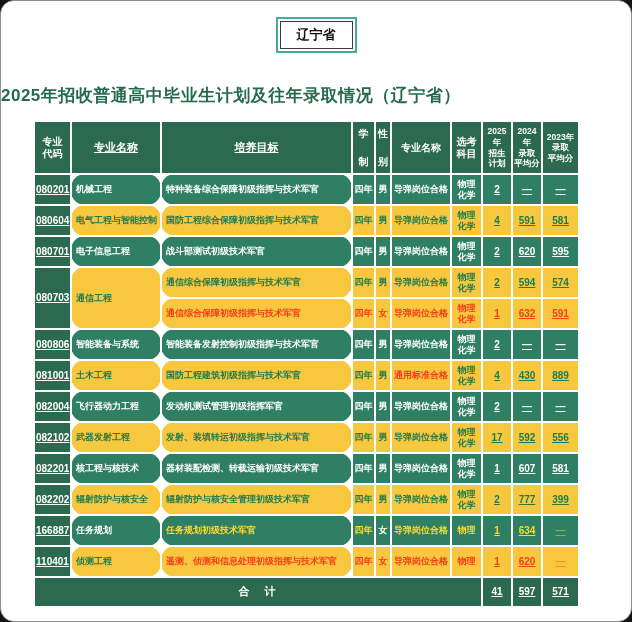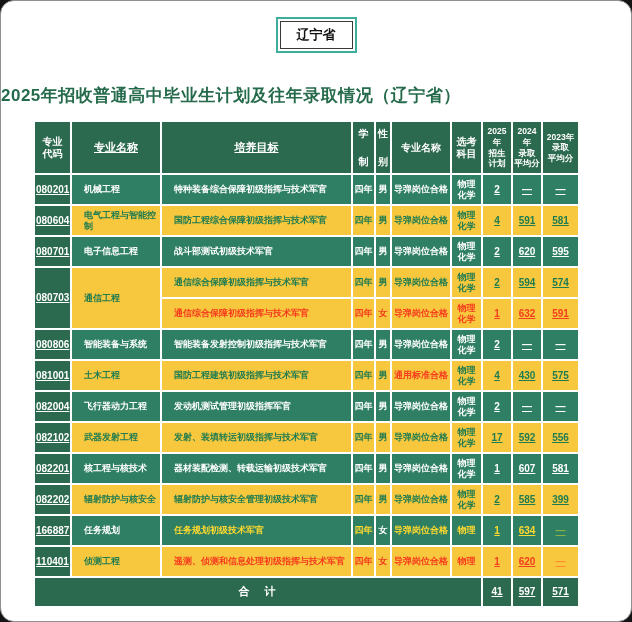--- a/index.html
+++ b/index.html
@@ -15,21 +15,21 @@
   .title{text-align:left;color:var(--title);font-weight:bold;font-size:17px;margin-top:31px;letter-spacing:0.5px;}
   table{border-collapse:collapse;table-layout:fixed;width:545px;margin:13px 0 0 32px;}
   th,td{border:2px solid #ffffff;box-sizing:border-box;overflow:hidden;padding:1px;}
   thead tr{height:53px;}
   tbody tr{height:31px;}
   tr.total-row{height:30px;margin-top:16px;}
   th{background:var(--dark);color:#fff;font-weight:bold;text-align:center;line-height:1.2;}
   .th-small{font-size:10px;} .th-big{font-size:11px;text-decoration:underline;} .th-mid{font-size:10px;} .th-year{font-size:8.5px;line-height:1.25;}
   .vstack{display:flex;flex-direction:column;justify-content:space-between;align-items:center;height:40px;font-size:10px;}
   td{font-size:9px;font-weight:bold;text-align:center;line-height:1.2;}
-  td.left{text-align:left;padding-left:12px;}
+  td.left{text-align:left;padding-left:4px;border-radius:14px;}
   td.num{font-size:10px;text-decoration:underline;}
   .bg-dark{background:var(--dark);} .bg-g{background:var(--rowg);} .bg-y{background:var(--rowy);}
   .c-w{color:#ffffff;} .c-g{color:var(--tg);} .c-r{color:var(--tr);}
   .c-y{color:var(--ty);} .c-og{color:var(--olive);} .c-o{color:var(--orange);}
   .total-label{font-size:11px;letter-spacing:2px;}
 </style>
 </head>
 <body>
 
 <div class="card">
@@ -193,21 +193,21 @@
           <td class="bg-y c-g left">国防工程建筑初级指挥与技术军官</td>
           <td class="bg-y c-g">四年</td>
           <td class="bg-y c-g">男</td>
           <td class="bg-y c-r">通用标准合格</td>
           <td class="bg-y c-g">
             <div>物理</div>
             <div>化学</div>
           </td>
           <td class="bg-y c-g num">4</td>
           <td class="bg-y c-g num">430</td>
-          <td class="bg-y c-g num">575</td>
+          <td class="bg-y c-g num">889</td>
         </tr>
         <tr>
           <td class="bg-dark c-w num" rowspan="1">082004</td>
           <td class="bg-g c-w left" rowspan="1">飞行器动力工程</td>
           <td class="bg-g c-w left">发动机测试管理初级指挥军官</td>
           <td class="bg-g c-w">四年</td>
           <td class="bg-g c-w">男</td>
           <td class="bg-g c-w">导弹岗位合格</td>
           <td class="bg-g c-w">
             <div>物理</div>
@@ -252,21 +252,21 @@
           <td class="bg-y c-g left" rowspan="1">辐射防护与核安全</td>
           <td class="bg-y c-g left">辐射防护与核安全管理初级技术军官</td>
           <td class="bg-y c-g">四年</td>
           <td class="bg-y c-g">男</td>
           <td class="bg-y c-g">导弹岗位合格</td>
           <td class="bg-y c-g">
             <div>物理</div>
             <div>化学</div>
           </td>
           <td class="bg-y c-g num">2</td>
-          <td class="bg-y c-g num">585</td>
+          <td class="bg-y c-g num">777</td>
           <td class="bg-y c-g num">399</td>
         </tr>
         <tr>
           <td class="bg-dark c-w num" rowspan="1">166887</td>
           <td class="bg-g c-w left" rowspan="1">任务规划</td>
           <td class="bg-g c-y left">任务规划初级技术军官</td>
           <td class="bg-g c-y">四年</td>
           <td class="bg-g c-w">女</td>
           <td class="bg-g c-y">导弹岗位合格</td>
           <td class="bg-g c-y">物理</td>

